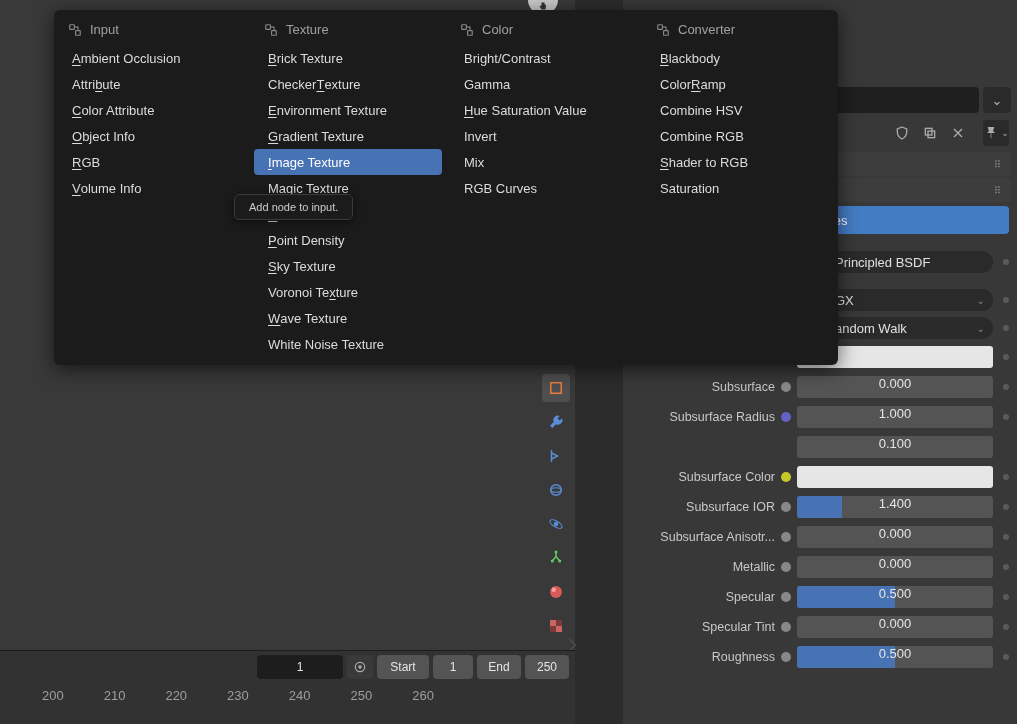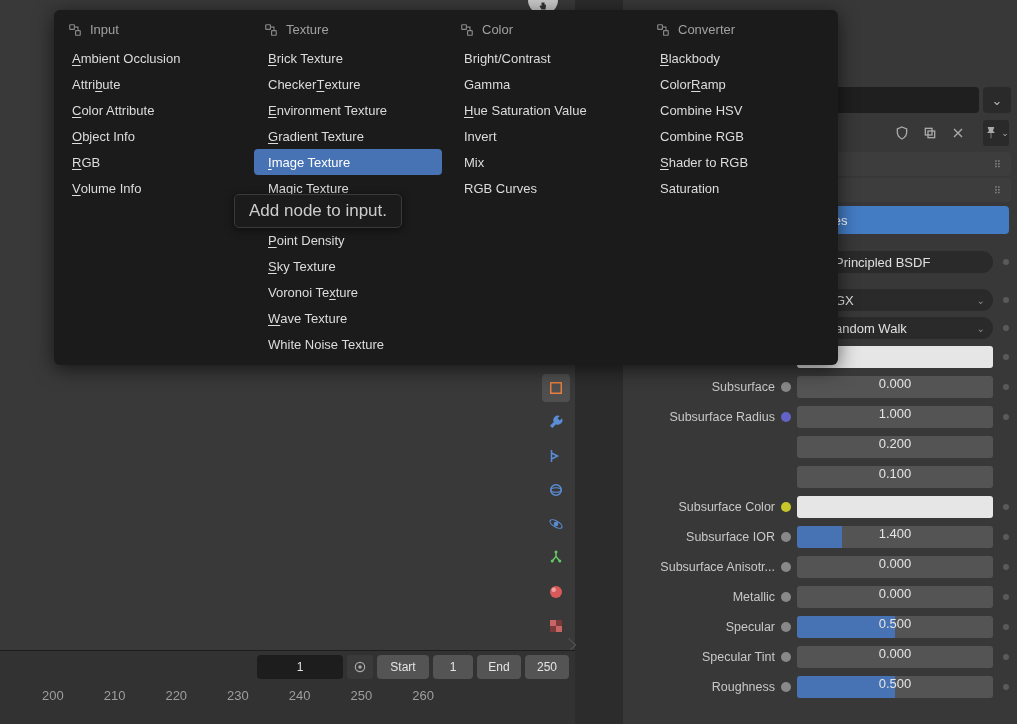--- a/index.html
+++ b/index.html
@@ -38,21 +38,21 @@
   .colfield { flex:1; height:22px; background:#e6e6e6; border-radius:3px;}
   .anim-dot{ width:6px; height:6px; border-radius:50%; background:#5a5a5a; flex-shrink:0; margin-left:4px;}
   
   .menu { position:absolute; left:14px; top:10px; width:784px; background:#1b1b1b; border-radius:6px; box-shadow:0 4px 20px rgba(0,0,0,.6); display:flex; padding:8px 0;margin-left:40px; }
   .col { width:196px; }
   .col-hdr { display:flex; align-items:center; gap:8px; padding:4px 14px 8px; color:#a0a0a0; font-size:13px;}
   .node-ic { width:14px; height:14px; }
   .mi { height:26px; display:flex; align-items:center; padding:0 14px; color:#dcdcdc; font-size:13px; border-radius:4px; margin:0 4px;}
   .mi-hi { background:#4772b3; color:#fff;}
   .ul{ text-decoration:underline; text-underline-offset:2px;}
-  .tooltip{ position:absolute; left:234px; top:194px; background:#1b1b1b; border:1px solid #3a3a3a; border-radius:5px; padding:6px 14px; color:#ccc; font-size:17px; box-shadow:0 2px 8px rgba(0,0,0,.5);}
+  .tooltip{ position:absolute; left:234px; top:194px; background:#1b1b1b; border:1px solid #3a3a3a; border-radius:5px; padding:6px 14px; color:#ccc; font-size:11px; box-shadow:0 2px 8px rgba(0,0,0,.5);}
   .tabs { position:absolute; left:579px; top:340px; width:38px; display:flex; flex-direction:column; gap:2px;}
   .hand{ position:absolute; left:528px; top:0; width:30px; height:14px; background:#cacaca; border-radius:0 0 15px 15px; display:flex; align-items:center; justify-content:center;}
   .scroll-hint{position:absolute; left:564px; top:640px; width:10px;height:10px; border-right:1px solid #555; border-bottom:1px solid #555; transform:rotate(-45deg);}
 </style>
 </head>
 <body>
 
 <div class="viewport">
   <div class="hand">
     <svg viewBox="0 0 24 24" width="16" height="12">
@@ -228,28 +228,20 @@
         </div>
         <div class="anim-dot"></div>
       </div>
       <div class="proprow">
         <div class="prop-lbl">Subsurface Radius</div>
         <div class="sock sock-b" style=""></div>
         <div class="valfield">
           <span class="valtxt">1.000</span>
         </div>
         <div class="anim-dot"></div>
-      </div>
-      <div class="proprow">
-        <div class="prop-lbl"></div>
-        <div class="sock sock-e" style="visibility:hidden"></div>
-        <div class="valfield">
-          <span class="valtxt">0.200</span>
-        </div>
-        <div style="width:10px"></div>
       </div>
       <div class="proprow">
         <div class="prop-lbl"></div>
         <div class="sock sock-e" style="visibility:hidden"></div>
         <div class="valfield">
           <span class="valtxt">0.100</span>
         </div>
         <div style="width:10px"></div>
       </div>
       <div class="proprow">

